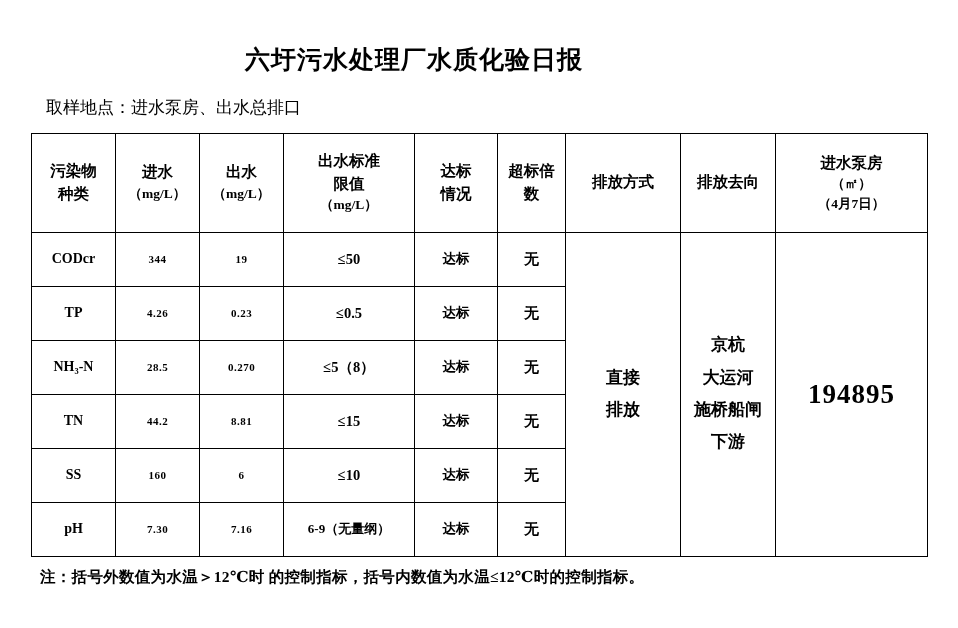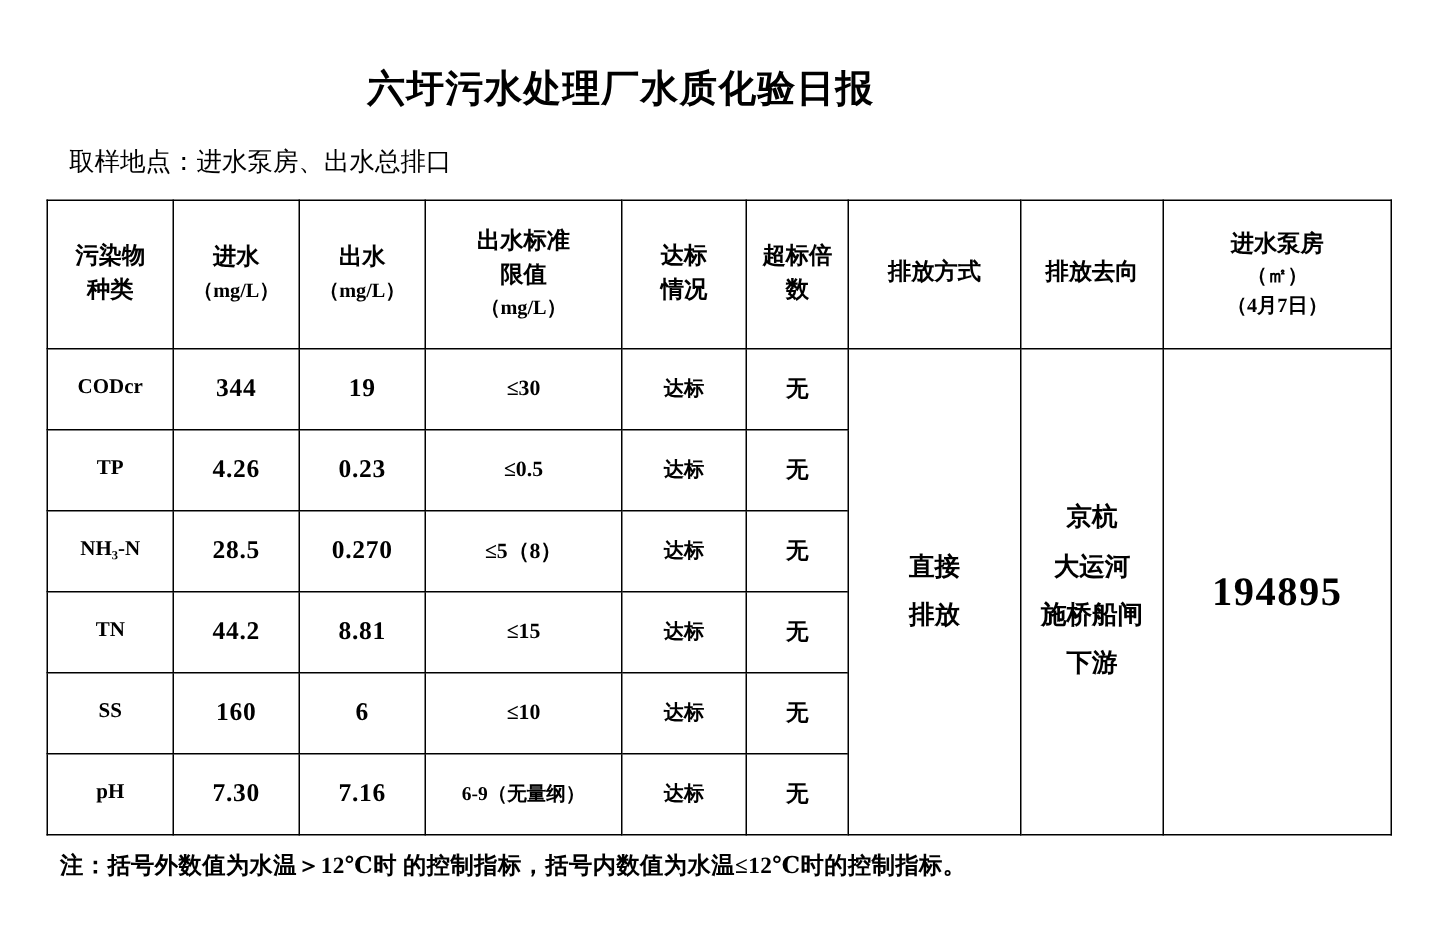--- a/index.html
+++ b/index.html
@@ -65,21 +65,21 @@
     font-size: 13.5px;
   }
   tbody td {
     height: 53px;
     font-size: 15px;
   }
   tbody td.param {
     font-size: 14px;
   }
   tbody td.val {
-    font-size: 17px;
+    font-size: 11px;
     letter-spacing: 0.5px;
   }
   tbody td.limit {
     font-size: 14.5px;
   }
   tbody td.limit.small {
     font-size: 13px;
   }
   tbody td.status {
     font-size: 13.5px;
@@ -164,21 +164,21 @@
             <div class="sub">（㎡）</div>
             <div class="sub">（4月7日）</div>
           </td>
         </tr>
       </thead>
       <tbody>
         <tr>
           <td class="param">CODcr</td>
           <td class="val">344</td>
           <td class="val">19</td>
-          <td class="limit">≤30</td>
+          <td class="limit">≤50</td>
           <td class="status">达标</td>
           <td class="exceed">无</td>
           <td class="merge-mode" rowspan="6">
             <div>直接</div>
             <div>排放</div>
           </td>
           <td class="merge-dest" rowspan="6">
             <div>京杭</div>
             <div>大运河</div>
             <div>施桥船闸</div>

